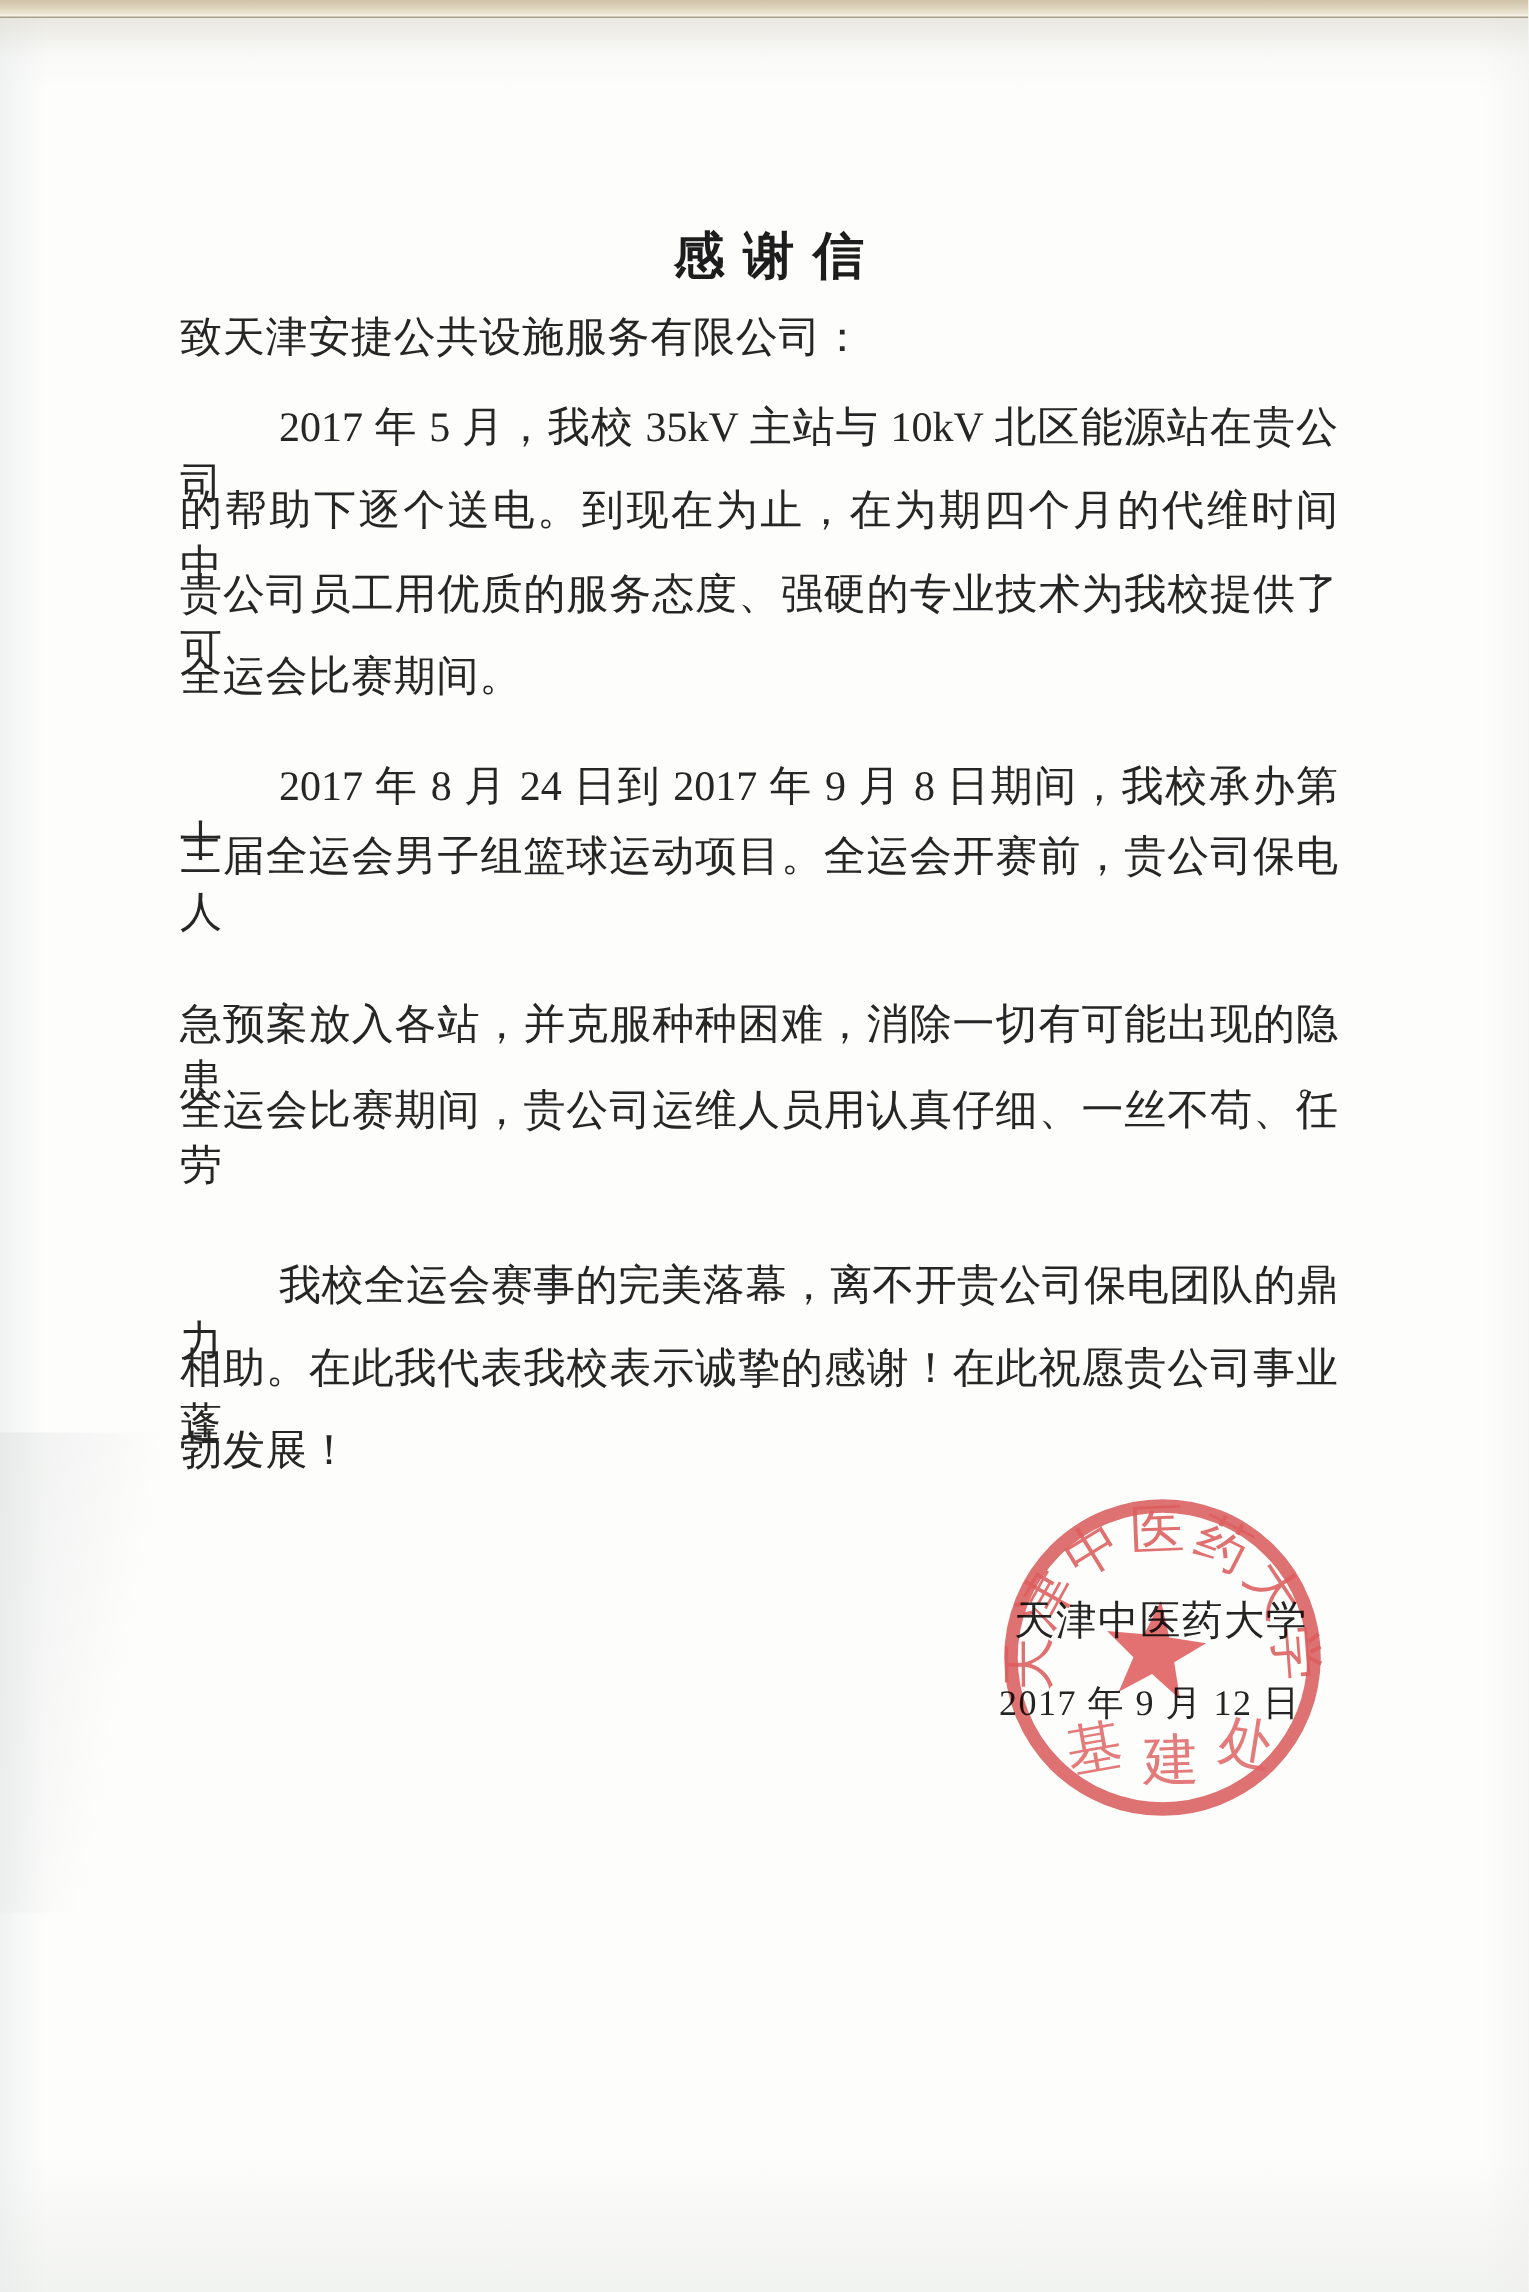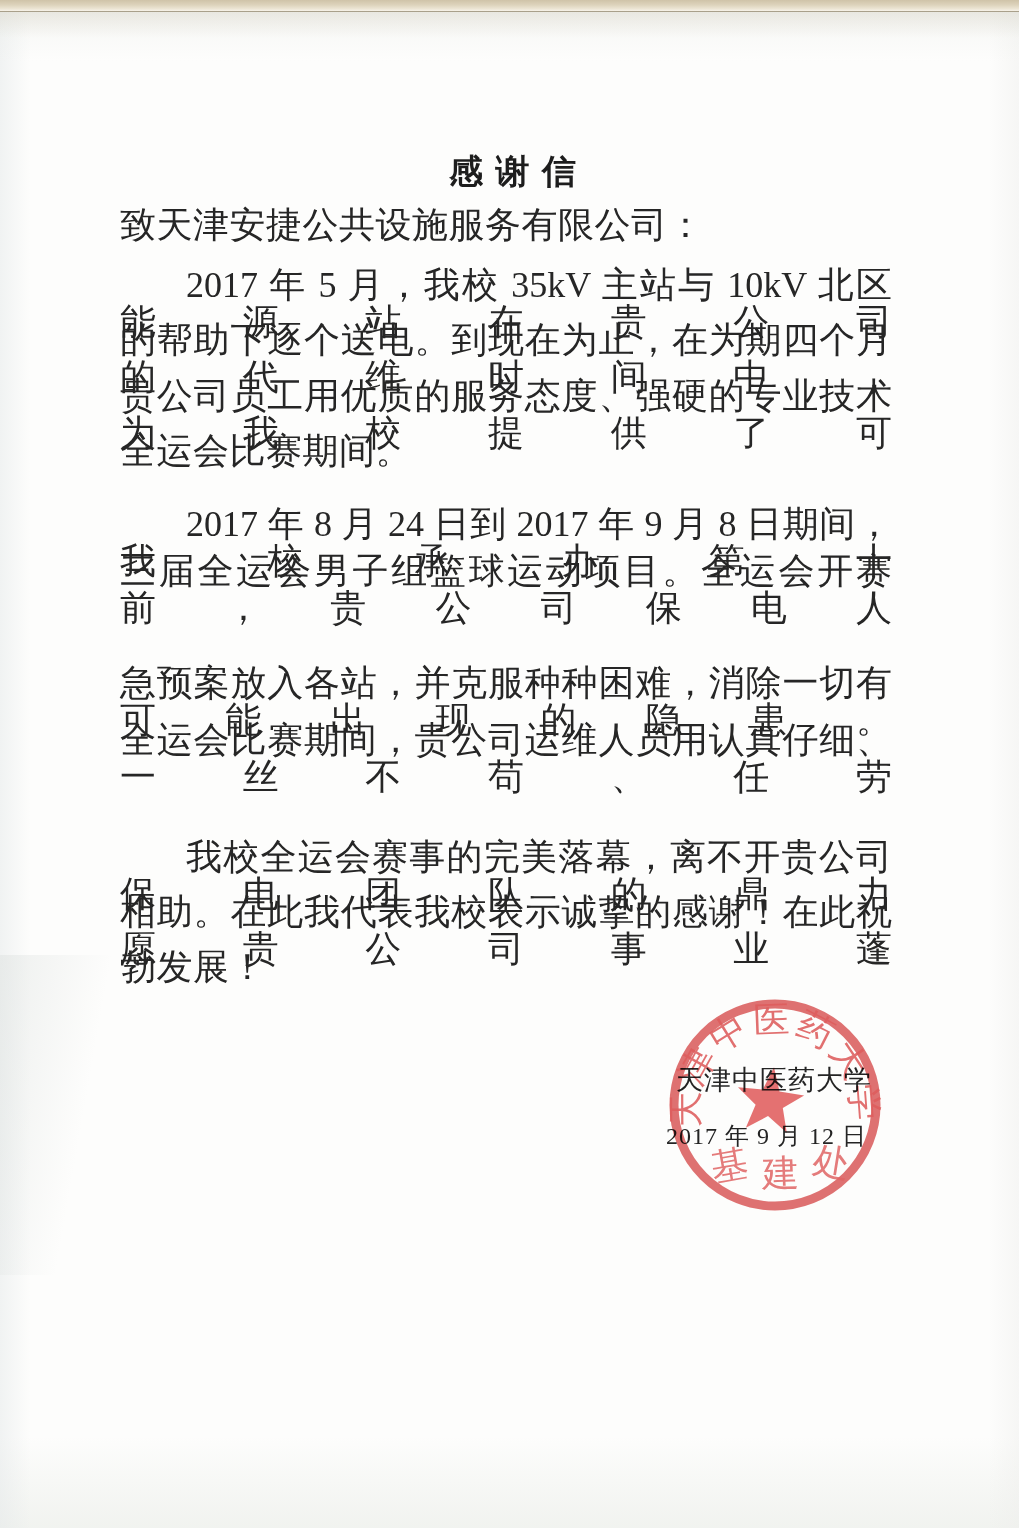--- a/index.html
+++ b/index.html
@@ -33,21 +33,21 @@
     background:linear-gradient(100deg,rgba(222,226,224,.5),rgba(255,255,255,0) 60%);
   }
   .title{
     position:absolute;left:0;top:146px;width:100%;
     margin:4px;text-align:center;
     font-size:34px;line-height:44px;font-weight:700;
     color:#1d1d1d;letter-spacing:2px;
   }
   .line{
     position:absolute;left:120px;width:772px;
-    font-size:36px;line-height:37px;color:#262626;
+    font-size:28px;line-height:37px;color:#262626;
     letter-spacing:.5px;
     white-space:nowrap;
   }
   .j{white-space:normal;text-align:justify;text-align-last:justify;letter-spacing:0;}
   .ind{text-indent:66px;}
   .salutation{top:207px;}
   .sig{
     position:absolute;left:676px;top:1062px;
     font-size:27px;line-height:36px;color:#242424;letter-spacing:1px;
   }

